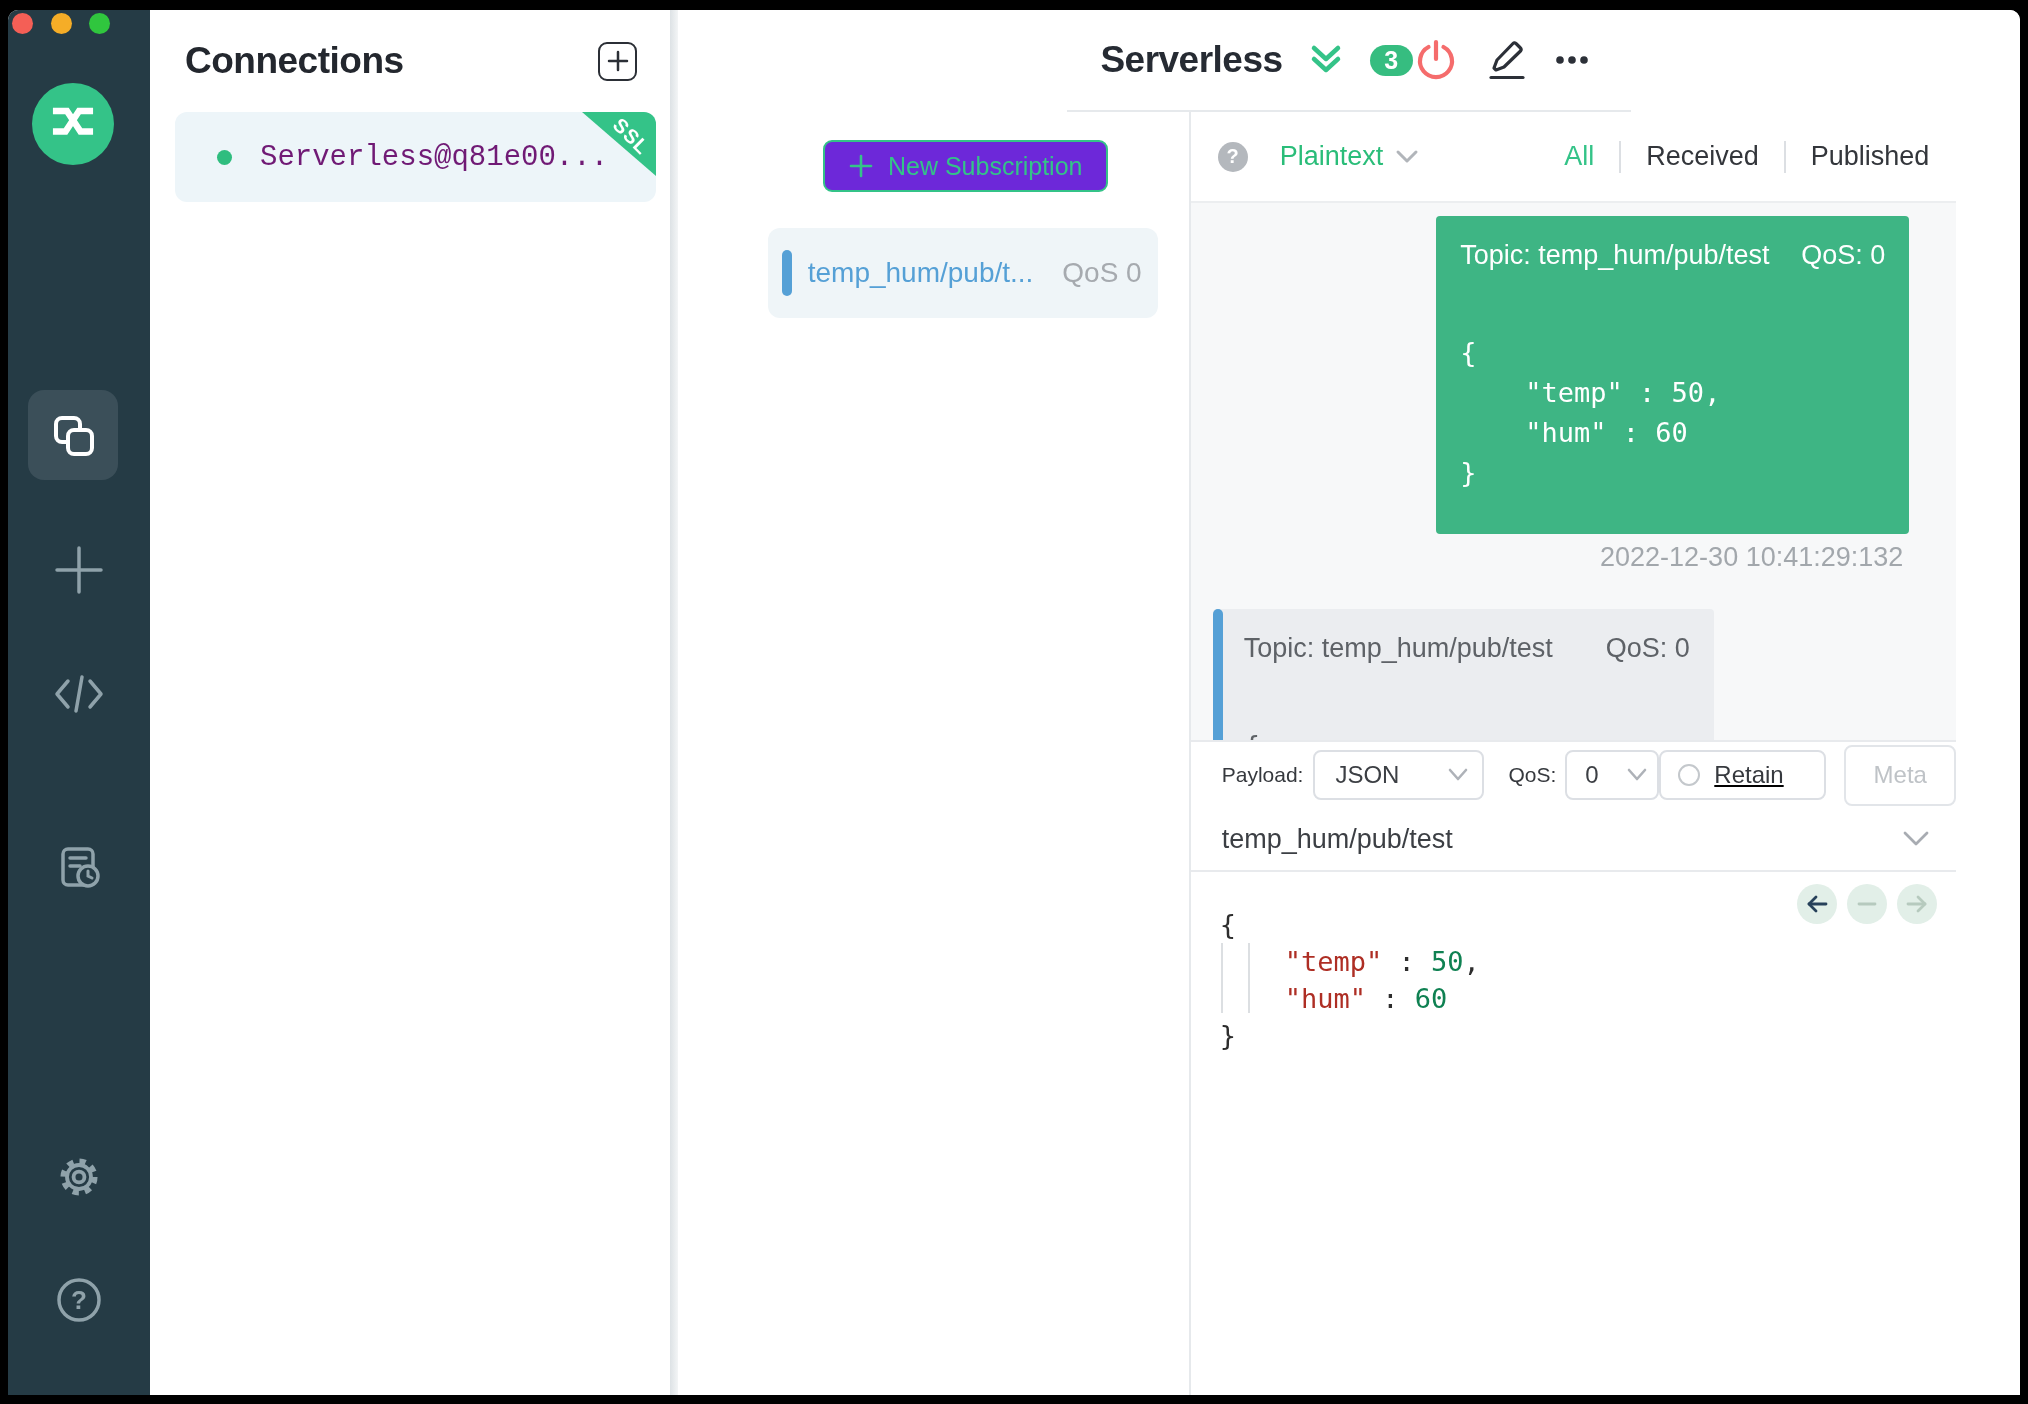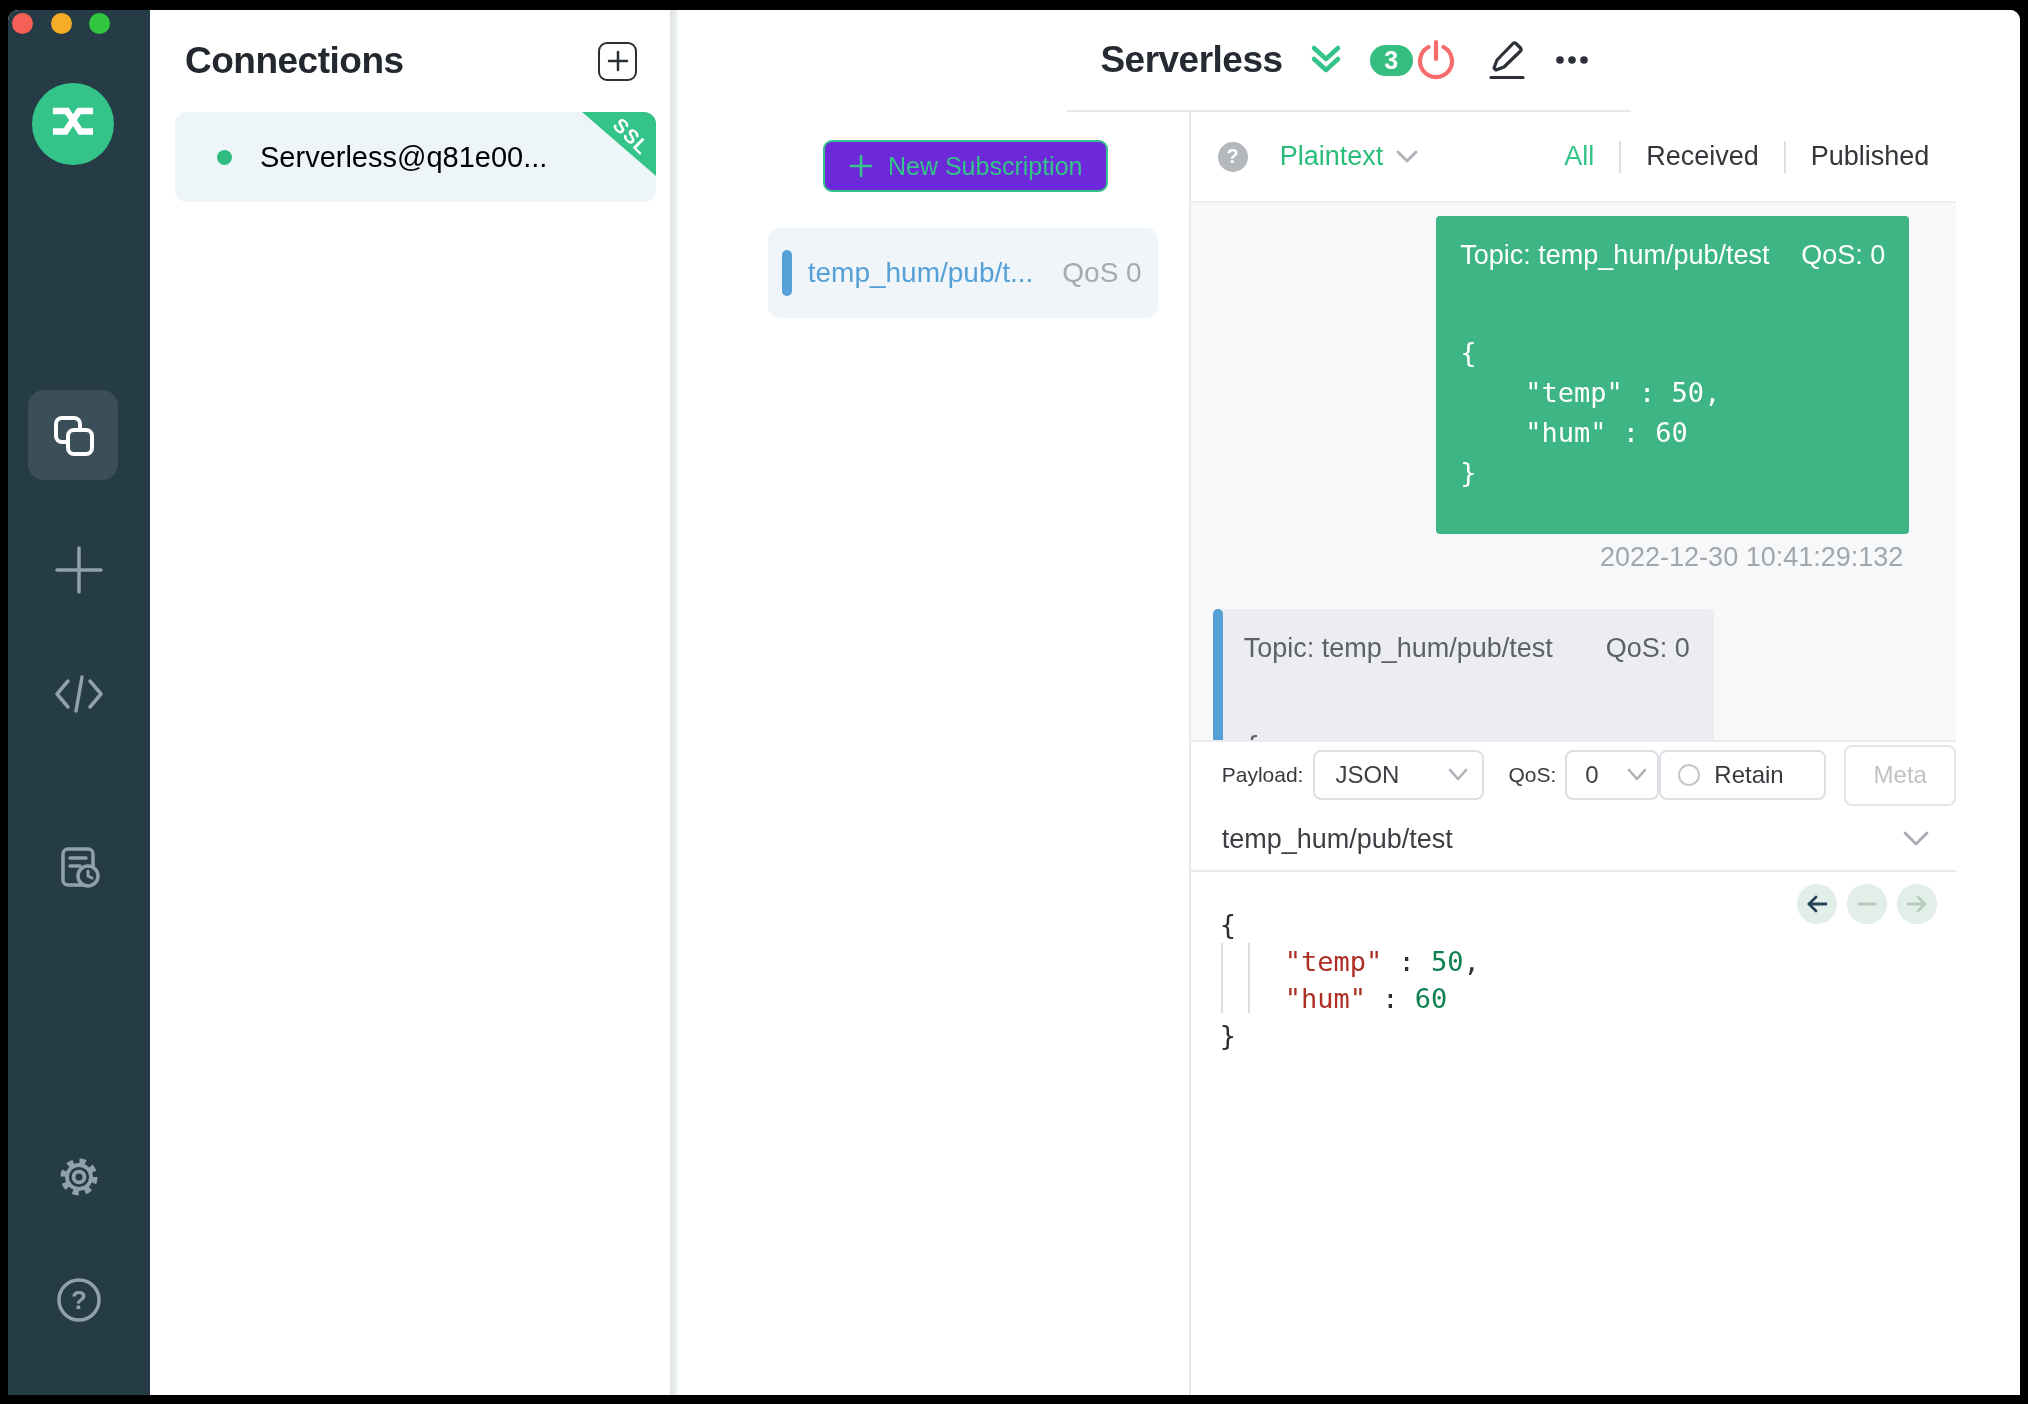--- a/index.html
+++ b/index.html
@@ -22,21 +22,21 @@
 
   
   .conn-panel { width:520px; flex:none; background:#fff; position:relative; }
   .conn-header { height:102px; display:flex; align-items:center; padding:0 33px 0 35px; }
   .conn-title { font-size:37px; font-weight:bold; color:#23272e; letter-spacing:-0.5px; }
   .add-conn-btn { margin-left:auto; width:39px; height:39px; border:2.5px solid #2b2f36; border-radius:9px;
                   display:flex; align-items:center; justify-content:center; background:#fff; cursor:pointer; }
   .conn-item { position:relative; margin:0 14px 0 25px; height:90px; background:#edf5f9; border-radius:12px;
                display:flex; align-items:center; padding-left:42px; overflow:hidden; cursor:pointer; }
   .conn-dot { width:15px; height:15px; border-radius:50%; background:#2fbd7f; flex:none; }
-  .conn-name { margin-left:28px; font-size:29px; color:#000000; white-space:nowrap; }
+  .conn-name { margin-left:28px; font-size:29px; color:#701a75; white-space:nowrap;font-family:Liberation Mono, monospace; }
   .ssl-badge { position:absolute; top:0; right:0; width:74px; height:64px; background:#34c388;
                clip-path:polygon(0 0,100% 0,100% 100%); }
   .ssl-badge span { position:absolute; top:13px; right:4px; transform:rotate(45deg);
                     color:#fff; font-size:20px; font-weight:bold; letter-spacing:1px; }
   .panel-gutter { width:8px; flex:none; background:linear-gradient(90deg,#dde2e5,#f3f5f6); }
 
   
   .main { flex:1; display:flex; flex-direction:column; background:#fff; min-width:0;align-items:center; }
   .main-header { height:102px; flex:none; border-bottom:2px solid #e6e9ec; display:flex; align-items:center;
                  padding:0 36px 0 33px; }
@@ -91,21 +91,21 @@
   .pub-row1 { flex:none; height:69px; border-top:2px solid #e8eaed; background:#fff; display:flex;
               align-items:center; padding-left:31px; }
   .pub-label { font-size:21px; color:#36393e; }
   .sel-box { height:50px; border:2px solid #dcdfe4; border-radius:8px; background:#fff; display:flex;
              align-items:center; cursor:pointer; }
   .sel-box .val { font-size:24px; color:#3c3f44; }
   .sel-json { width:171px; margin-left:10px; padding:0 14px 0 20px; }
   .sel-qos  { width:94px;  margin-left:9px;  padding:0 10px 0 18px; }
   .sel-box .chev { margin-left:auto; display:flex; }
   .retain-box { width:167px; height:50px; border:2px solid #dcdfe4; border-radius:8px; 
-                display:flex; align-items:center; padding-left:17px; gap:14px; background:#fff; cursor:pointer; }
+                display:flex; align-items:center; padding-left:17px; gap:14px; background:#fff; cursor:pointer;text-decoration:underline; }
   .radio { width:22px; height:22px; border:2px solid #c4c8cc; border-radius:50%; background:#fff; }
   .retain-label { font-size:24px; color:#36393e; }
   .meta-btn { width:112px; height:61px; border:2px solid #e2e5e9; border-radius:8px; margin-left:18px;
               background:#fff; color:#bfc3c7; font-size:24px; display:flex; align-items:center;
               justify-content:center; cursor:pointer; }
   .qos-lb { margin-left:24px; }
   .pub-row2 { flex:none; height:63px; border-bottom:2px solid #e8eaed; background:#fff; display:flex;
               align-items:center; padding:0 26px 0 31px; }
   .topic-input { font-size:27px; color:#3c3f44; flex:1; }
   .pub-row2 .chev { cursor:pointer; display:flex; }

